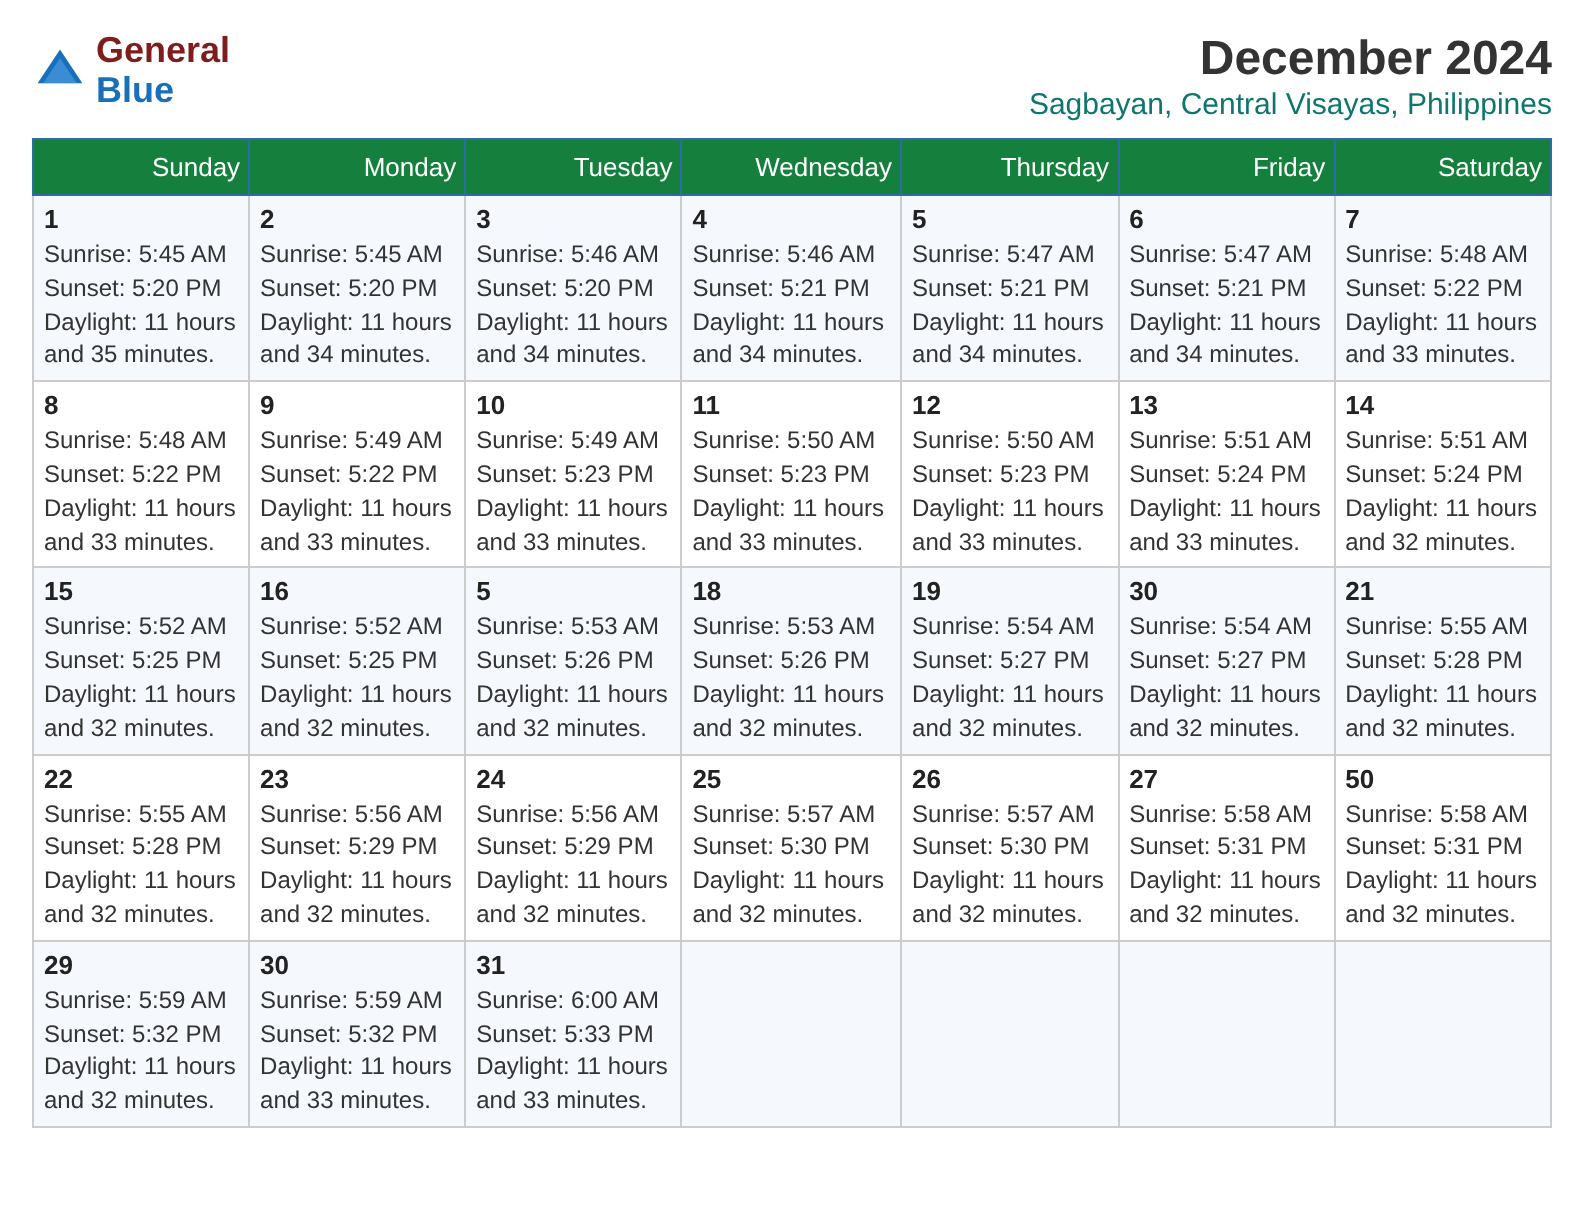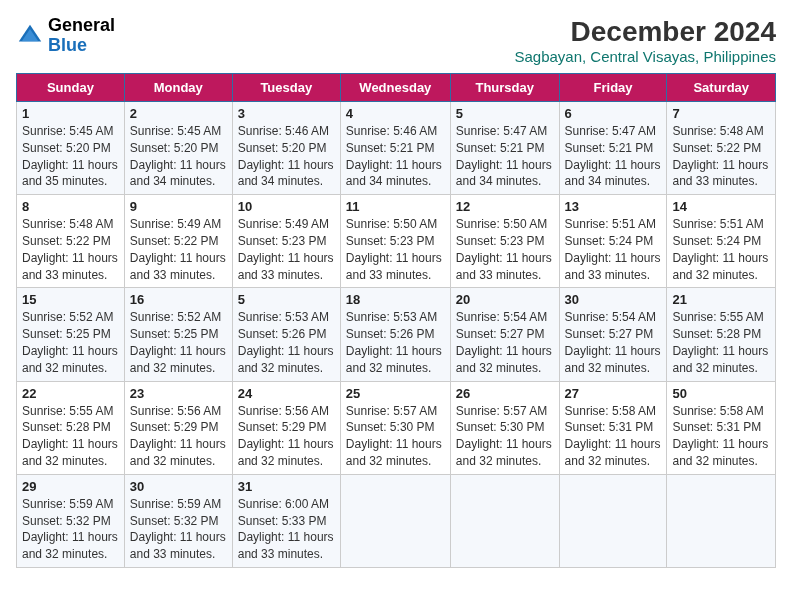--- a/index.html
+++ b/index.html
@@ -21,50 +21,50 @@
       align-items: center;
       gap: 4px;
     }
     .logo-text {
       font-size: 18px;
       font-weight: bold;
       color: #333;
       line-height: 1.1;
     }
     .logo-text span {
-      color: #000000;
+      color: #7f1d1d;
     }
     .logo-icon {
       width: 28px;
       height: 28px;
     }
     .title-block {
       text-align: right;
     }
     .main-title {
-      font-size: 28px;
+      font-size: 24px;
       font-weight: bold;
       color: #333;
     }
     .subtitle {
       font-size: 15px;
       color: #0f766e;
     }
     .calendar {
       width: 100%;
       border-collapse: collapse;
       font-size: 11px;
     }
     .calendar thead th {
-      background: #be185d;
+      background: #15803d;
       color: #fff;
       padding: 6px 4px;
-      text-align: center;
+      text-align: right;
       font-size: 13px;
-      font-weight: bold;
+      font-weight: normal;
       border: 1px solid #2e6da4;
     }
     .calendar tbody td {
       vertical-align: top;
       padding: 4px 5px;
       border: 1px solid #ccc;
       width: 113px;
       min-height: 80px;
       background: #fff;
     }
@@ -266,21 +266,21 @@
       </td>
         <td>
         <span class="day-num">18</span>
         <div class="day-info">
           Sunrise: 5:53 AM<br>
           Sunset: 5:26 PM<br>
           Daylight: 11 hours and 32 minutes.
         </div>
       </td>
         <td>
-        <span class="day-num">20</span>
+        <span class="day-num">19</span>
         <div class="day-info">
           Sunrise: 5:54 AM<br>
           Sunset: 5:27 PM<br>
           Daylight: 11 hours and 32 minutes.
         </div>
       </td>
         <td>
         <span class="day-num">30</span>
         <div class="day-info">
           Sunrise: 5:54 AM<br>

